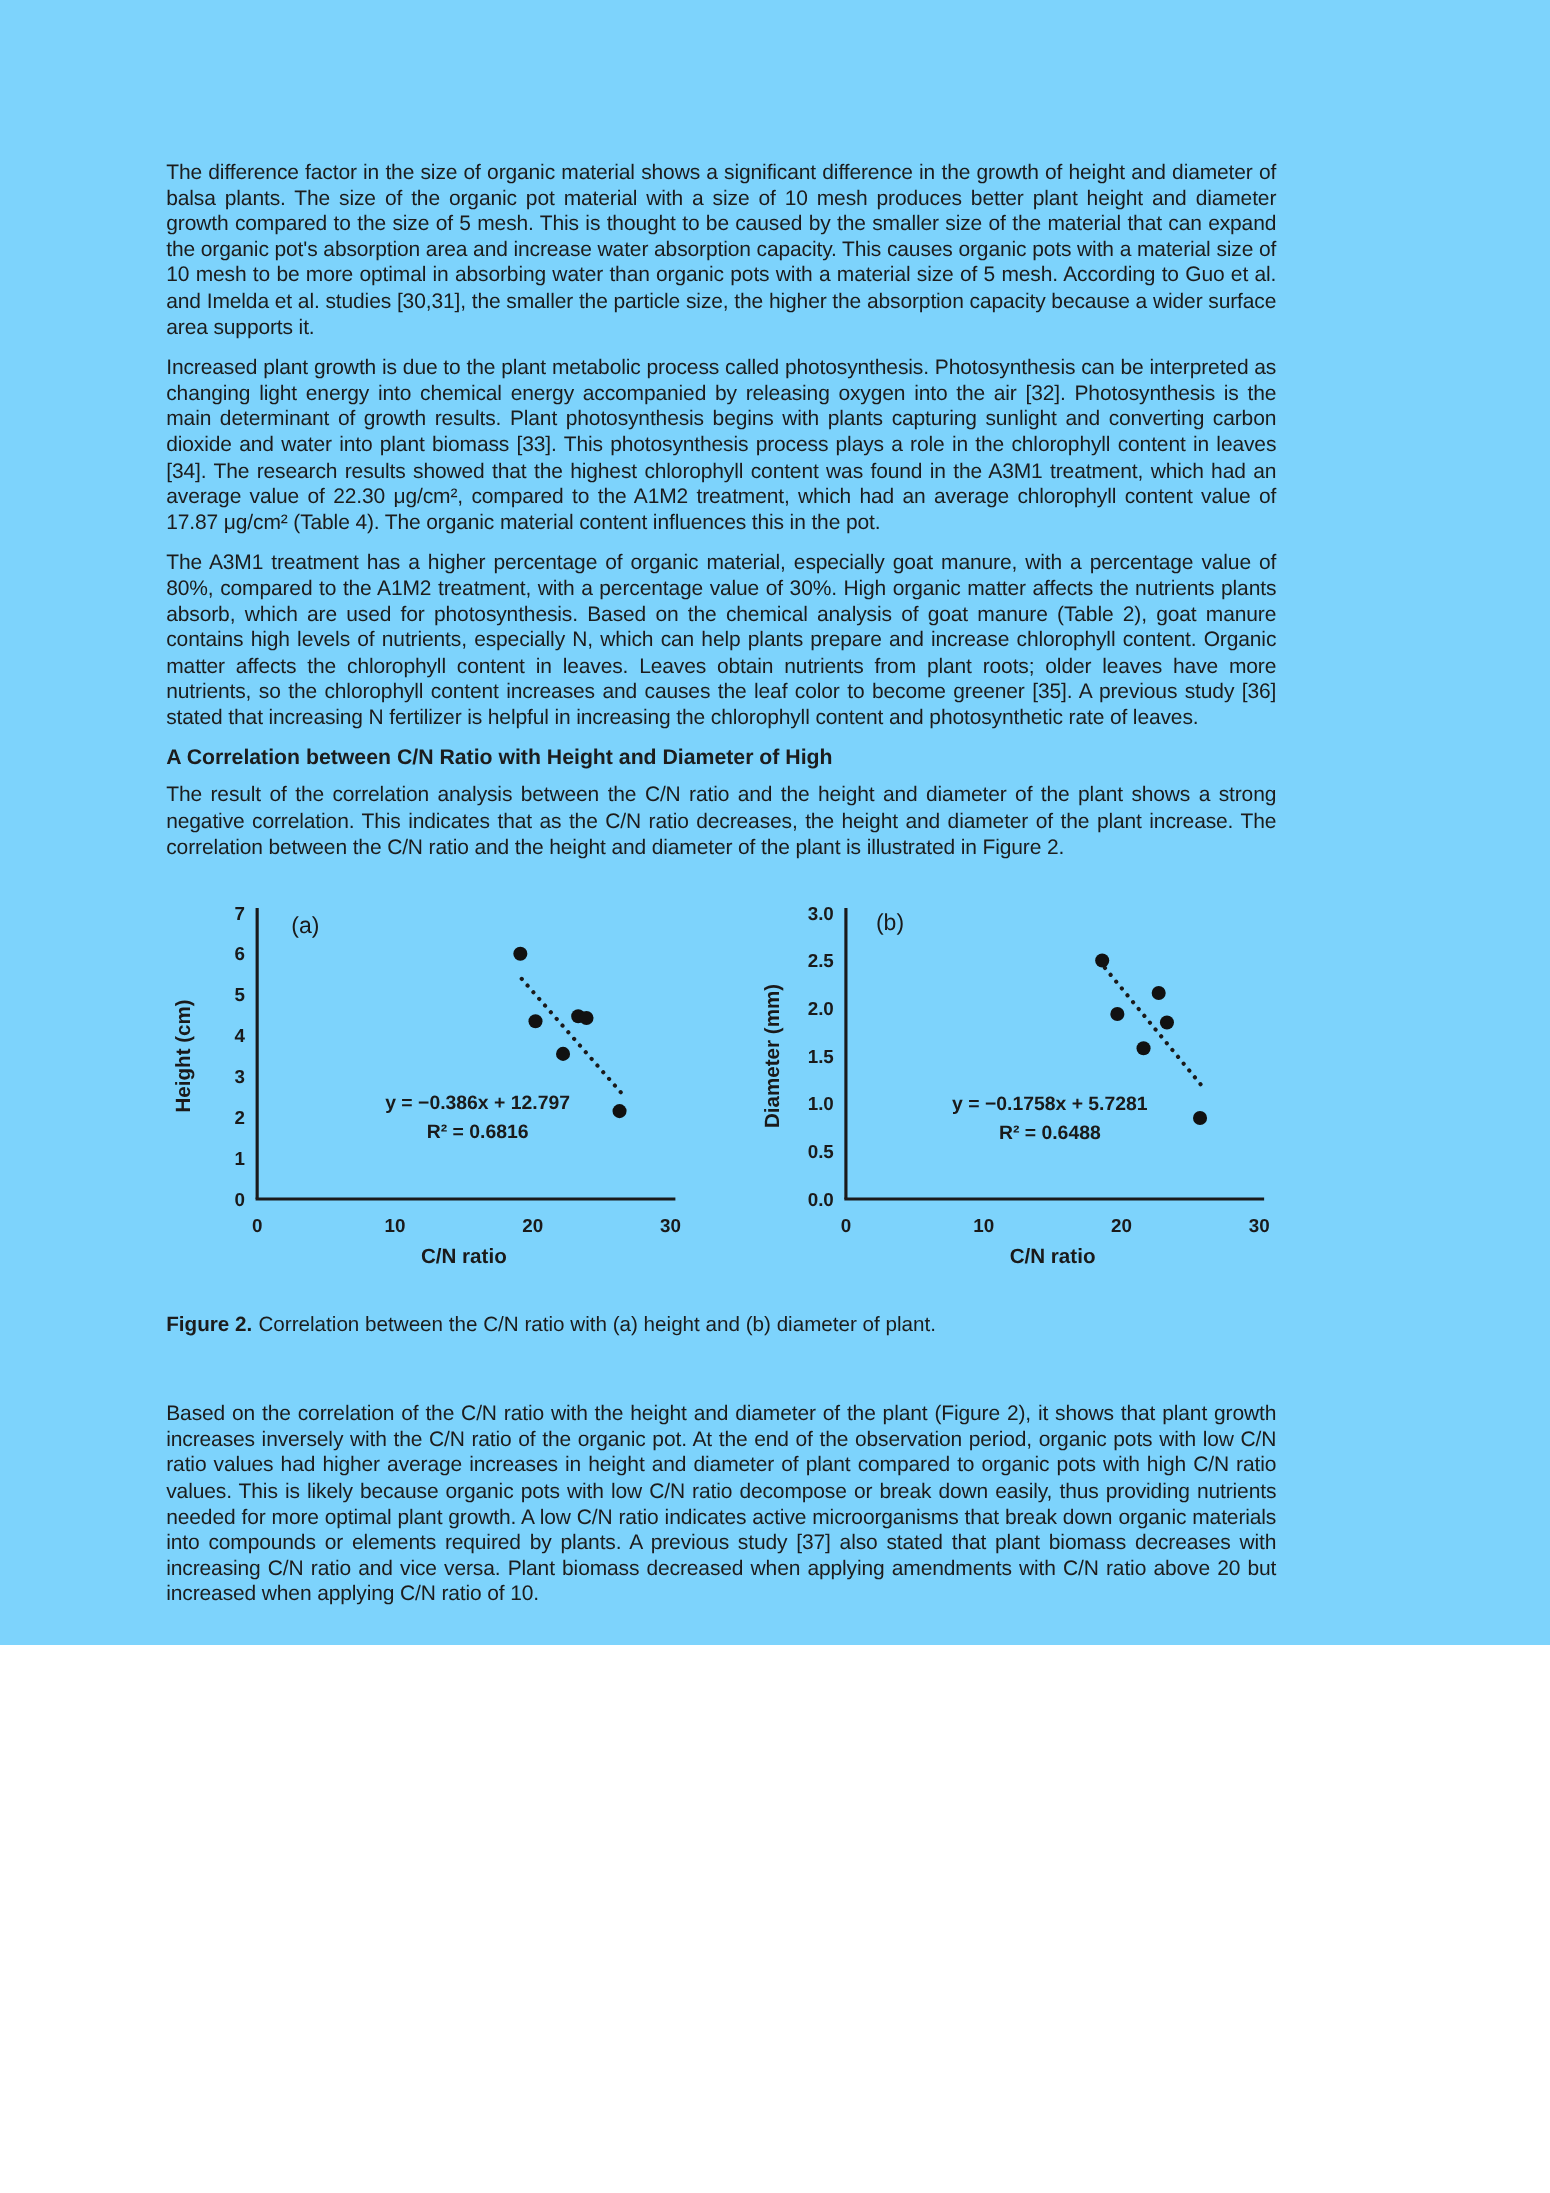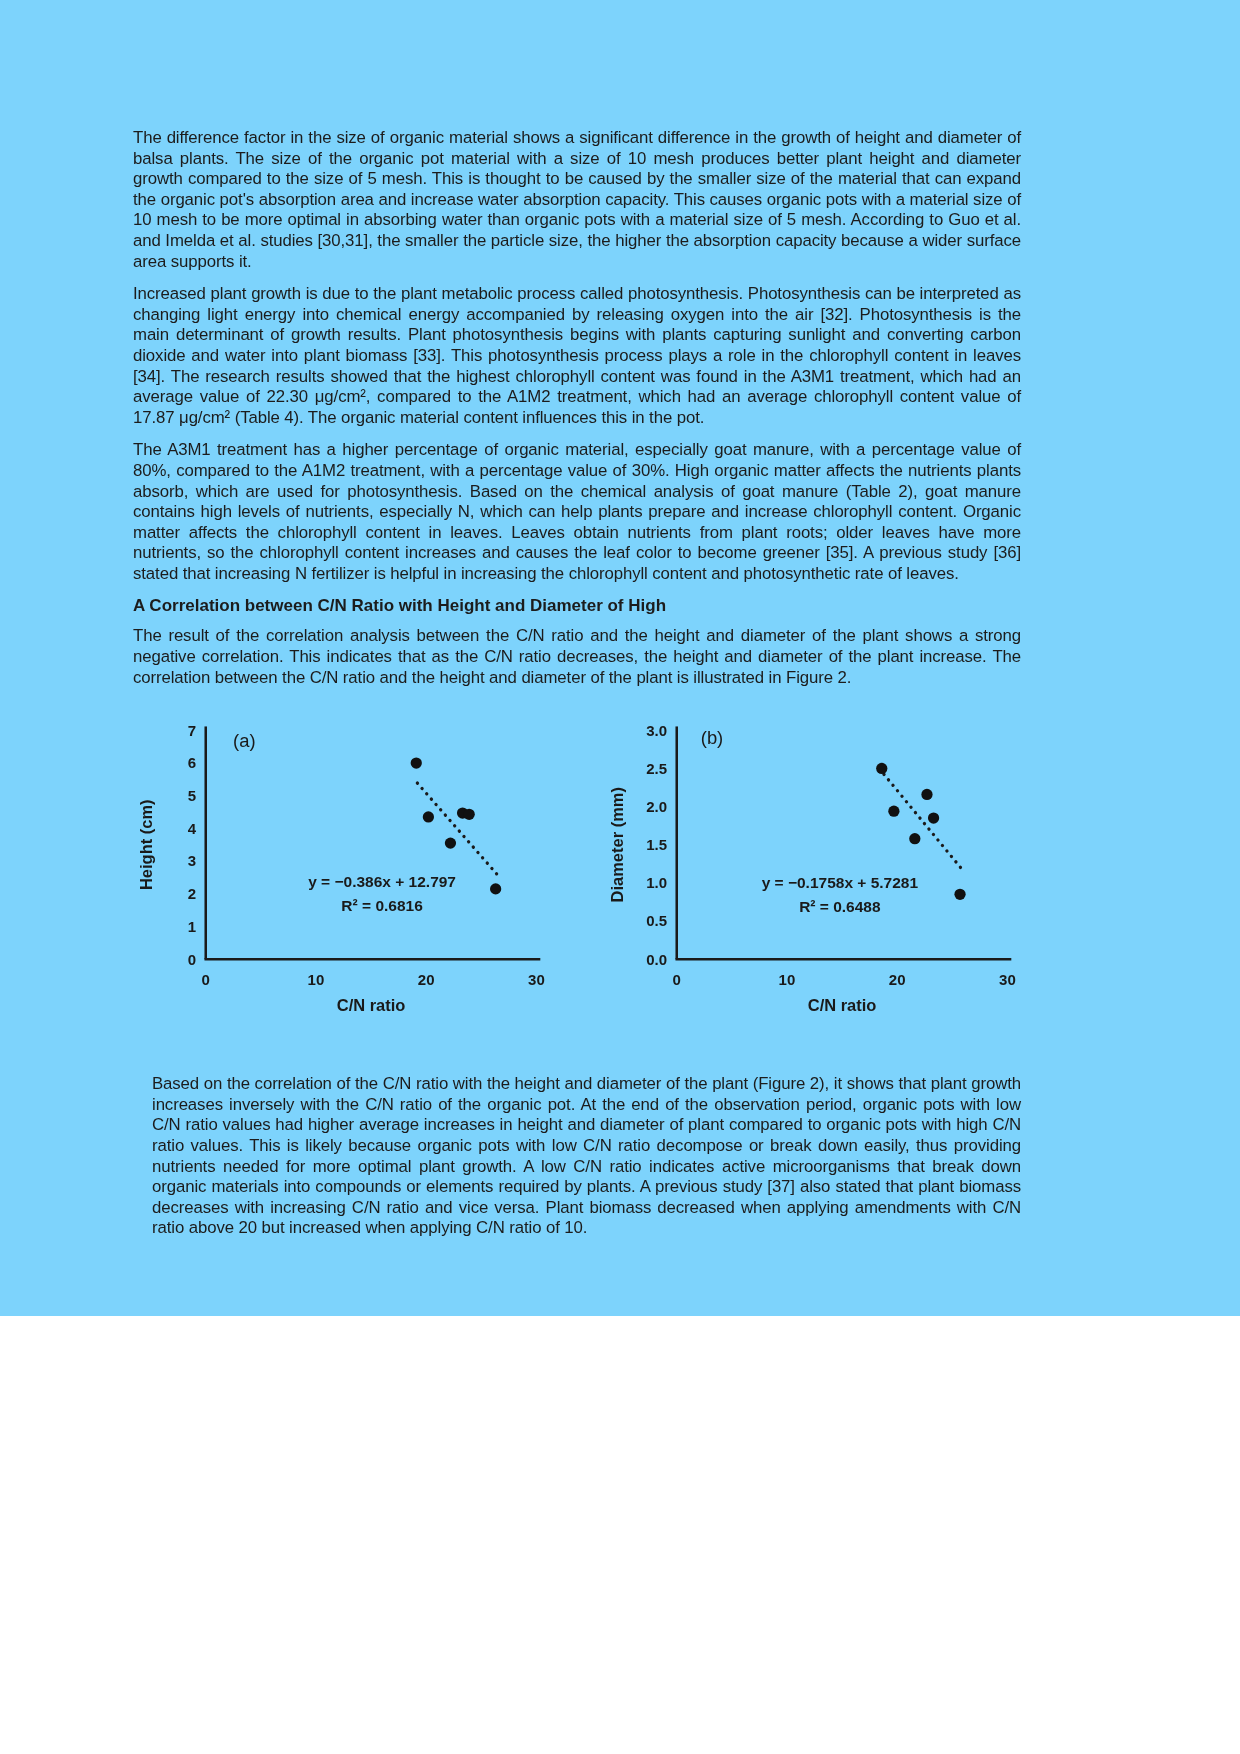--- a/index.html
+++ b/index.html
@@ -39,21 +39,21 @@
   }
   .figure-row svg{display:block;}
   .caption{
     margin-top:26px;
     font-size:16.5px;
     line-height:21px;
     text-align:left;
   }
   .caption .cap-label{font-weight:bold;}
   .caption .cap-text{margin-left:5px;}
-  .closing{margin-top:50px;margin-left:19px;}
+  .closing{margin-top:50px;}
   .sep-bar{
     position:absolute;
     left:133px;
     top:1638px;
     width:897px;
     height:12px;
     background:#000;
   }
   .redact{position:absolute;background:#000;}
   .redact-a{left:141px;top:1701px;width:38px;height:22px;}
@@ -127,20 +127,21 @@
           <circle cx="298.9233333333333" cy="95.38666666666668" r="5.8" fill="#111111"></circle>
           <circle cx="320.52000000000004" cy="123.70666666666665" r="5.8" fill="#111111"></circle>
           <circle cx="333.0233333333333" cy="78.07999999999998" r="5.8" fill="#111111"></circle>
           <circle cx="339.84333333333336" cy="102.46666666666667" r="5.8" fill="#111111"></circle>
           <circle cx="367.12333333333333" cy="181.13333333333333" r="5.8" fill="#111111"></circle>
           <text x="243.22666666666666" y="174.84" text-anchor="middle" font-size="16" font-weight="600" fill="#1a1a1a" font-family="&quot;Liberation Sans&quot;, sans-serif">y = −0.1758x + 5.7281</text>
           <text x="243.22666666666666" y="198.84" text-anchor="middle" font-size="16" font-weight="600" fill="#1a1a1a" font-family="&quot;Liberation Sans&quot;, sans-serif">R² = 0.6488</text>
         </svg>
     </div>
 
+    <p class="caption"><span class="cap-label">Figure 2.</span><span class="cap-text">Correlation between the C/N ratio with (a) height and (b) diameter of plant.</span></p>
 
     <p class="para closing">Based on the correlation of the C/N ratio with the height and diameter of the plant (Figure 2), it shows that plant growth increases inversely with the C/N ratio of the organic pot. At the end of the observation period, organic pots with low C/N ratio values had higher average increases in height and diameter of plant compared to organic pots with high C/N ratio values. This is likely because organic pots with low C/N ratio decompose or break down easily, thus providing nutrients needed for more optimal plant growth. A low C/N ratio indicates active microorganisms that break down organic materials into compounds or elements required by plants. A previous study [37] also stated that plant biomass decreases with increasing C/N ratio and vice versa. Plant biomass decreased when applying amendments with C/N ratio above 20 but increased when applying C/N ratio of 10.</p>
   </div>
 
   <div class="sep-bar"></div>
   <div class="redact redact-a"></div>
   <div class="redact redact-b"></div>
   <div class="redact redact-c"></div>
   <div class="redact redact-d"></div>
 </div>

